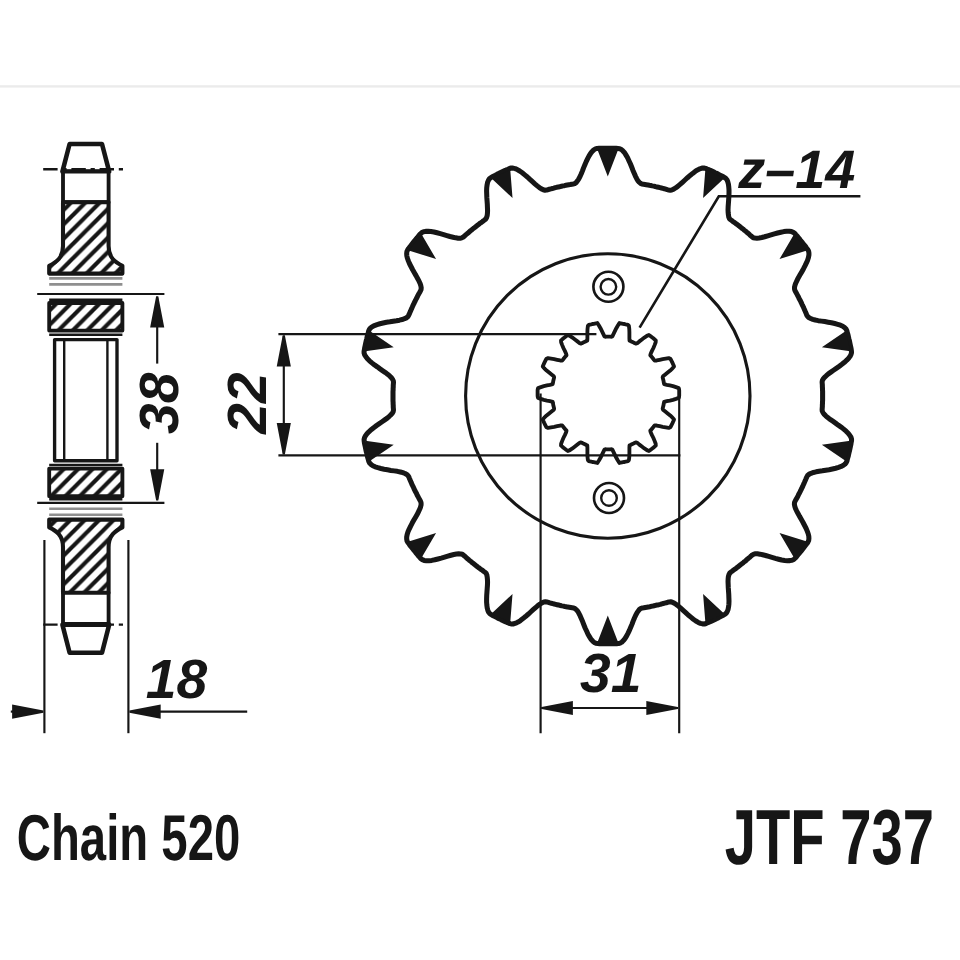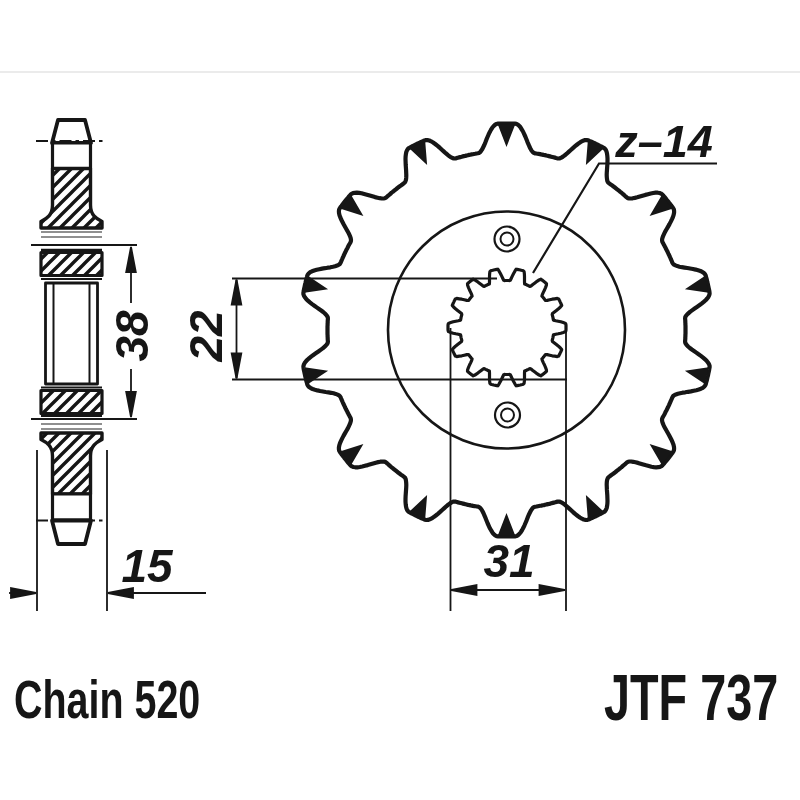--- a/index.html
+++ b/index.html
@@ -113,16 +113,16 @@
       <use href="#arr" transform="translate(564.5,590) rotate(0)"></use>
 
       <path d="M717,163.5 L599,163.5 L533,273" stroke-width="2.2"></path>
     </g>
   </svg>
 
   <div class="lbl" id="teeth-label">z–14</div>
   <div class="lbl dim vert" id="dim-38">38</div>
   <div class="lbl dim vert" id="dim-22">22</div>
   <div class="lbl dim" id="dim-25">31</div>
-  <div class="lbl dim" id="dim-15">15</div>
+  <div class="lbl dim" id="dim-15">18</div>
   <div class="lbl" id="chain-label">Chain 520</div>
   <div class="lbl" id="part-code">JTF 737</div>
 </div>
 
 </body></html>

